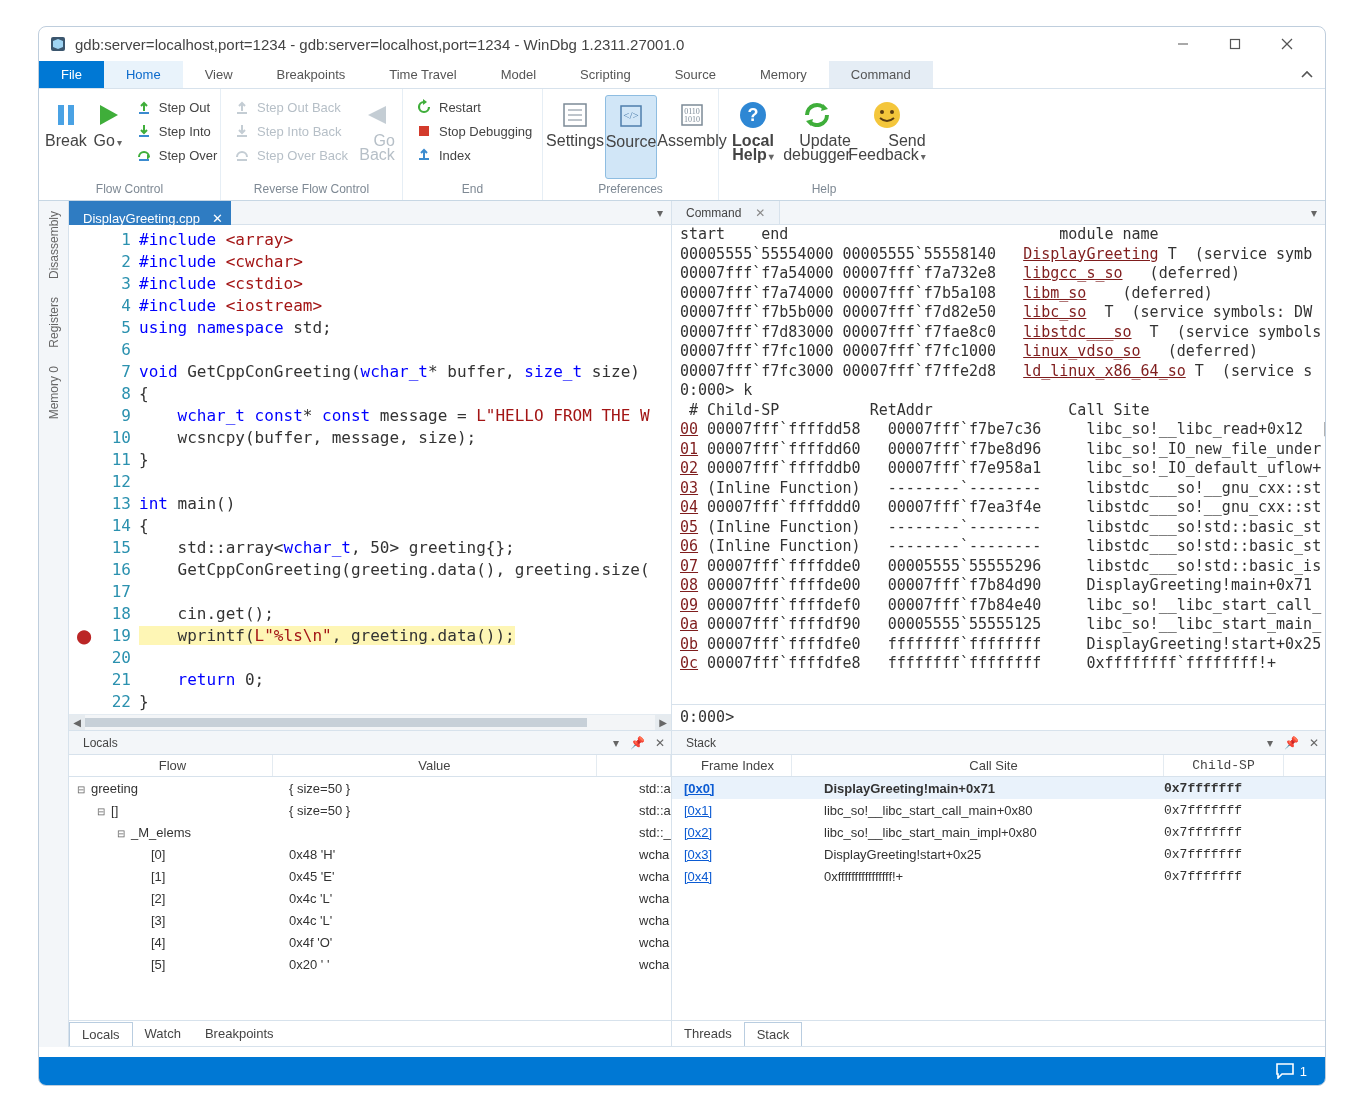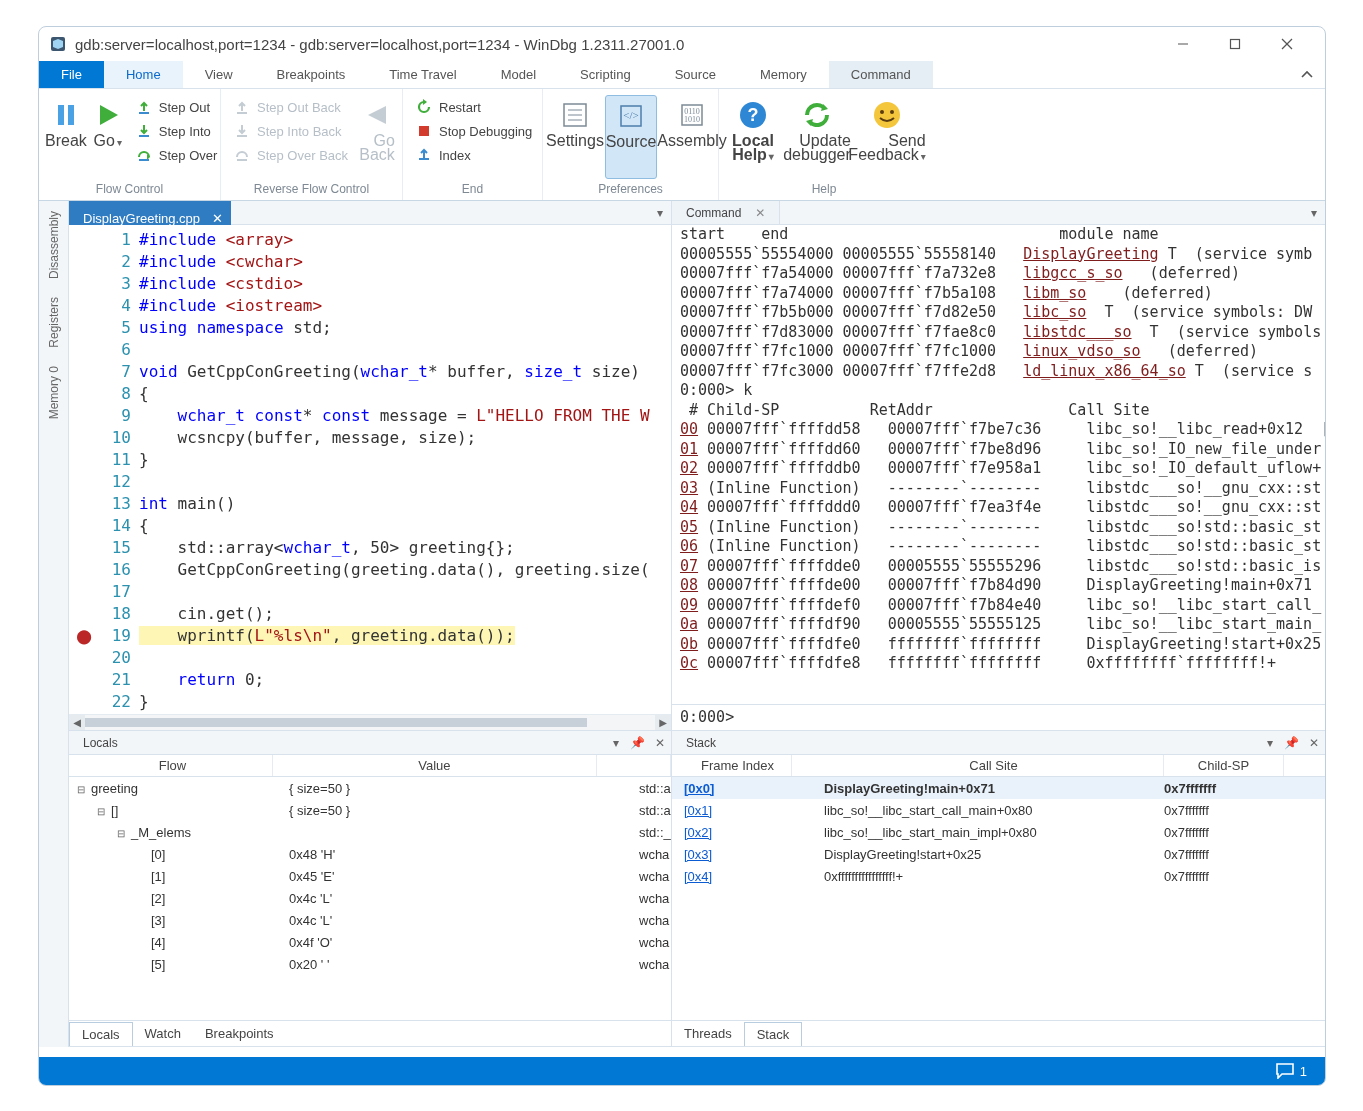--- a/index.html
+++ b/index.html
@@ -202,21 +202,21 @@
   }
   .sbh { position:absolute; left:0; right:0; bottom:0; height:16px; background:#f3f5f7; border-top:1px solid #e4ebf1; display:flex;}
   .sbh .arrow { width:16px; background:#e6ebef; text-align:center; font-size:10px; line-height:16px; color:#666;}
   .sbh .track { flex:1; position:relative;}
   .sbh .thumb { position:absolute; top:3px; bottom:3px; background:#c7d0d8;}
   #locals-wrap .c1 { width:220px; padding-left:4px;}
   #locals-wrap .c2 { width:350px;}
   #locals-wrap .c3 { width:80px;}
   #stack-wrap .c1 { width:120px; padding-left:12px;}
   #stack-wrap .c2 { width:340px;margin-left:32px;}
-  #stack-wrap .c3 { width:120px;}
+  #stack-wrap .c3 { width:120px;font-family:Liberation Mono, monospace;}
 </style>
 </head>
 <body>
 
 <div class="window">
 <div class="frame">
 
   <div class="titlebar">
     <span class="appicon">
       <svg width="16" height="16" viewBox="0 0 16 16">

